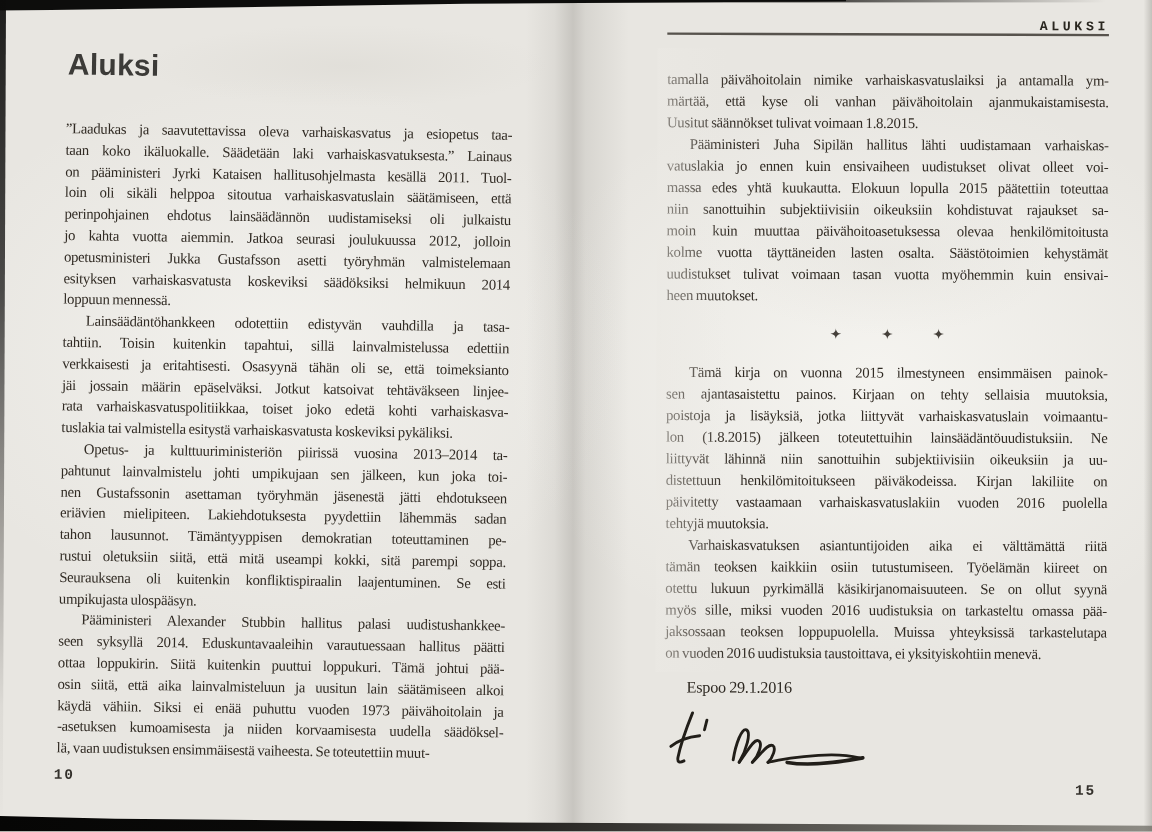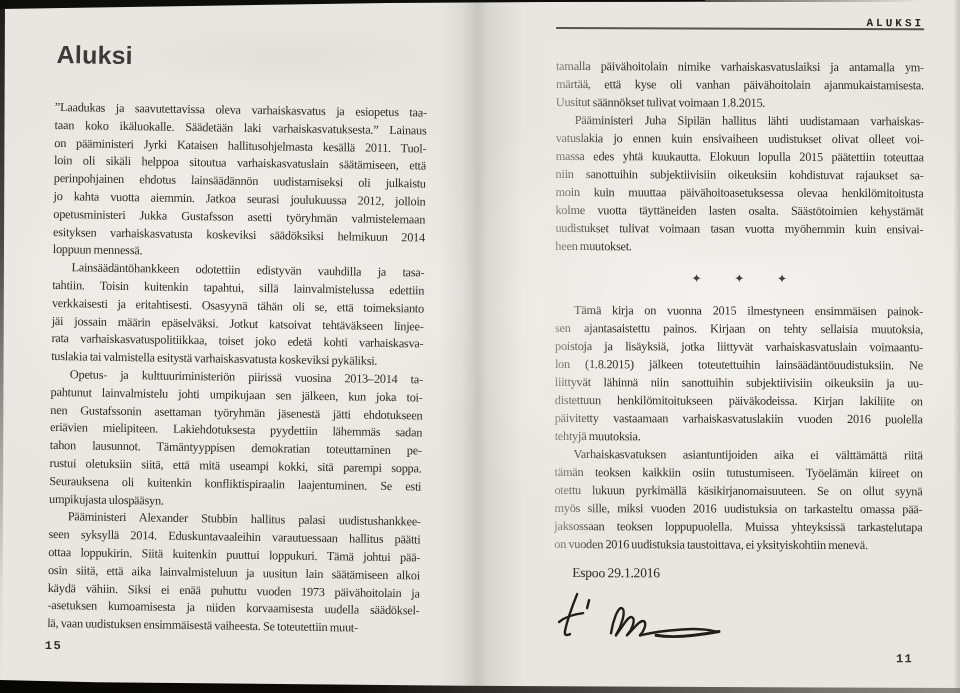--- a/index.html
+++ b/index.html
@@ -107,21 +107,21 @@
         <div class="para indent">
           <div class="line">Pääministeri Alexander Stubbin hallitus palasi uudistushankkee-</div>
           <div class="line">seen syksyllä 2014. Eduskuntavaaleihin varautuessaan hallitus päätti</div>
           <div class="line">ottaa loppukirin. Siitä kuitenkin puuttui loppukuri. Tämä johtui pää-</div>
           <div class="line">osin siitä, että aika lainvalmisteluun ja uusitun lain säätämiseen alkoi</div>
           <div class="line">käydä vähiin. Siksi ei enää puhuttu vuoden 1973 päivähoitolain ja</div>
           <div class="line">-asetuksen kumoamisesta ja niiden korvaamisesta uudella säädöksel-</div>
           <div class="line last">lä, vaan uudistuksen ensimmäisestä vaiheesta. Se toteutettiin muut-</div>
         </div>
       </div>
-    <div class="folio folio-left">15</div>
+    <div class="folio folio-left">10</div>
   </div>
 
   <div class="right-page">
     <div class="running-header">
       <span>ALUKSI</span>
     </div>
 
     <div class="page-text right-text">
       <div>
           <div class="para">
@@ -177,21 +177,21 @@
           <path d="M33,11 L31,19"></path>
           <path d="M55,44 C57,31 62,17 66,19 C70,21 66,36 60,46"></path>
           <path d="M60,46 C67,37 72,26 76,28 C80,30 76,41 71,46"></path>
           <path d="M71,46 C79,38 84,30 88,32 C91,34 88,42 84,46"></path>
           <path d="M84,46 C96,43 112,41 126,40 C140,39 152,40 160,42"></path>
           <path d="M100,46 C118,49 142,46 163,42" stroke-width="3"></path>
         </g>
       </svg>
     </div>
 
-    <div class="folio folio-right">11</div>
+    <div class="folio folio-right">15</div>
     <div class="gutter-fade"></div>
   </div>
 
   <div class="gutter"></div>
   <div class="edge-top-line"></div>
   <div class="edge-top"></div>
   <div class="edge-bottom"></div>
   <div class="edge-left"></div>
   <div class="edge-right"></div>
 </div>

